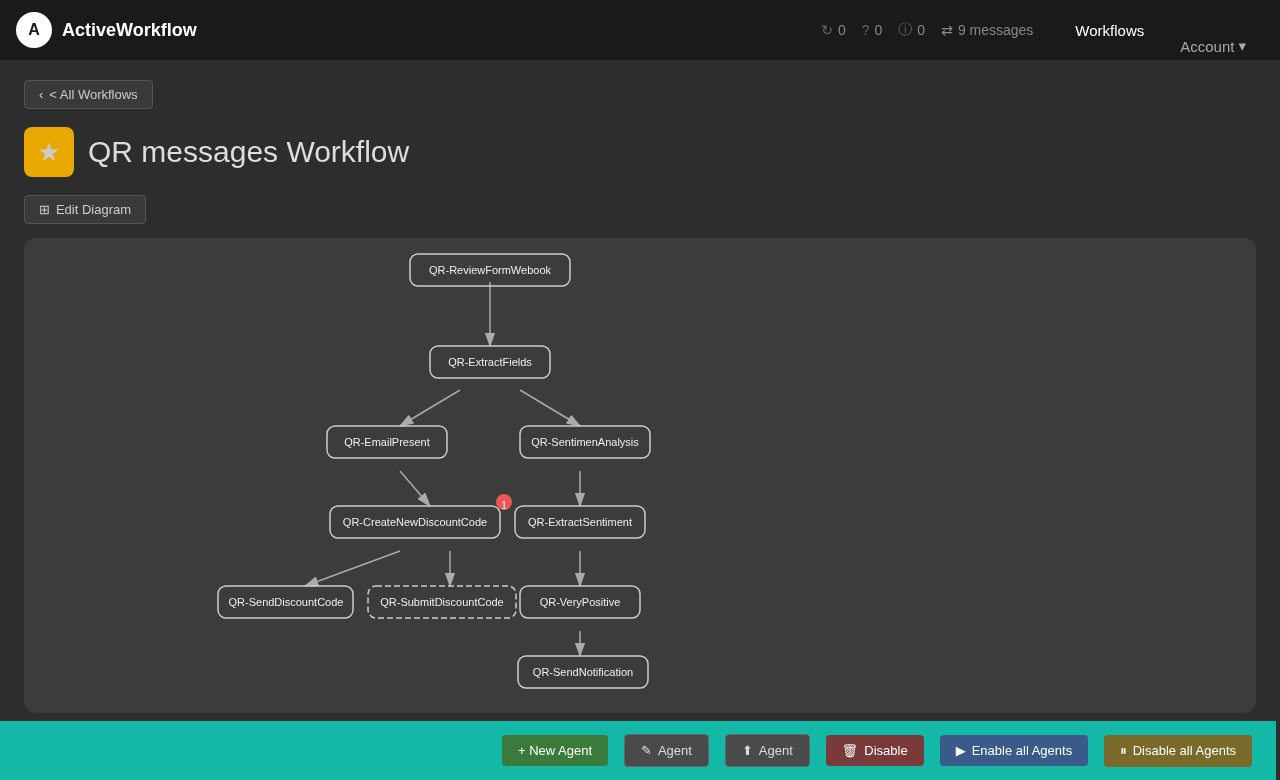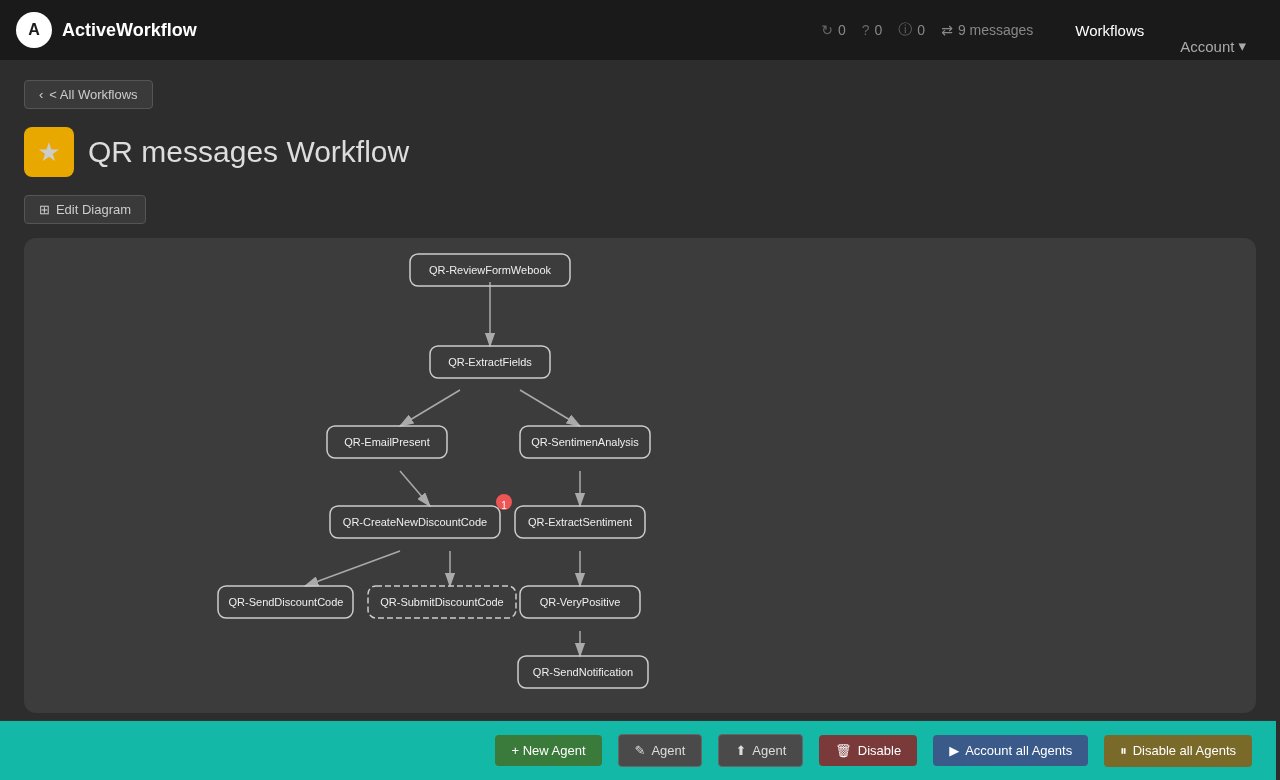--- a/index.html
+++ b/index.html
@@ -321,19 +321,19 @@
   <button class="toolbar-btn btn-default">
     <span>⬆</span>
     <span>Agent</span>
   </button>
   <button class="toolbar-btn btn-danger">
     <span>🗑</span>
     <span>Disable</span>
   </button>
   <button class="toolbar-btn btn-primary">
     <span>▶</span>
-    <span>Account all Agents</span>
+    <span>Enable all Agents</span>
   </button>
   <button class="toolbar-btn btn-warning">
     <span>⏸</span>
     <span>Disable all Agents</span>
   </button>
 </div>
 
 </body></html>

